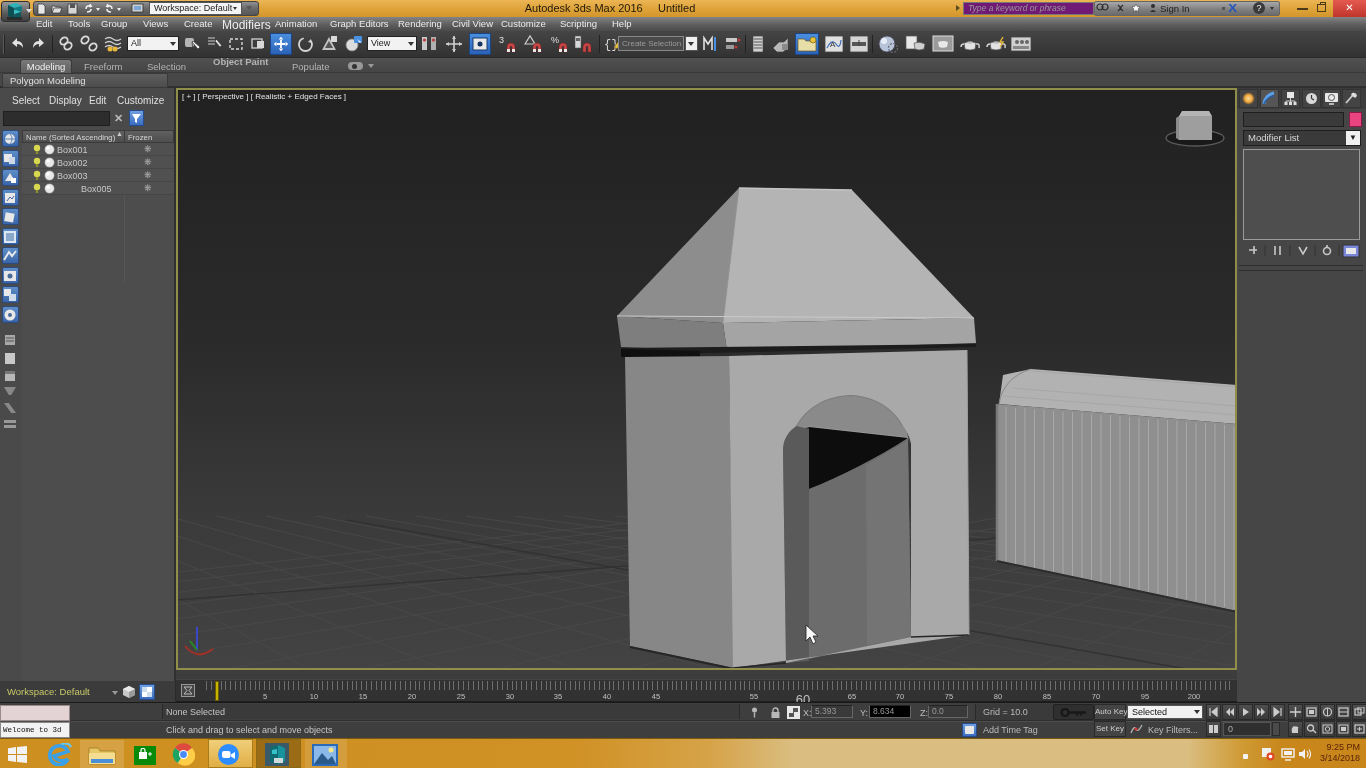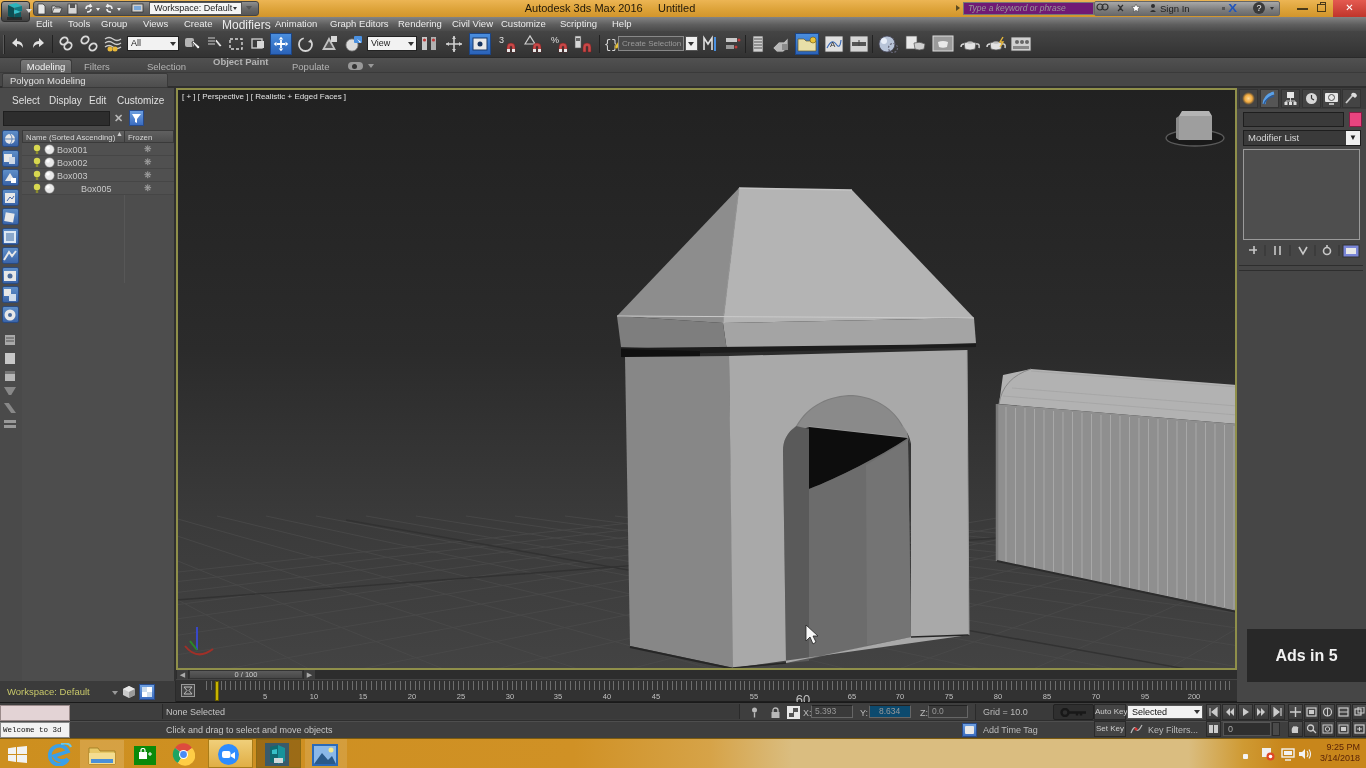--- a/index.html
+++ b/index.html
@@ -312,21 +312,21 @@
       <svg width="24" height="20" viewBox="0 0 24 20">
         <rect x="2" y="3" width="20" height="14" fill="#d0d0d0" stroke="#444" stroke-width="0.8"></rect>
         <circle cx="8" cy="8" r="2" fill="#666"></circle>
         <circle cx="13" cy="8" r="2" fill="#666"></circle>
         <circle cx="18" cy="8" r="2" fill="#666"></circle>
         <rect x="4" y="12" width="16" height="3" fill="#888"></rect>
       </svg>
     </div>
     <div class="abs" style="left:0;top:58px;width:1366px;height:15px;background:linear-gradient(180deg,#515151,#454545);border-bottom:1px solid #3a3a3a;"></div>
     <div class="abs" style="left:20px;top:59px;width:52px;height:14px;background:linear-gradient(180deg,#7a7a7a,#5f5f5f);border-radius:3px 3px 0 0;border:1px solid #3a3a3a;border-bottom:none;font-size:9.5px;color:#f2f2f2;text-align:center;line-height:13px;">Modeling</div>
-    <span class="abs" style="left:84px;top:61px;font-size:9.5px;color:#b4b4b4;">Filters</span>
+    <span class="abs" style="left:84px;top:61px;font-size:9.5px;color:#b4b4b4;">Freeform</span>
     <span class="abs" style="left:147px;top:61px;font-size:9.5px;color:#b4b4b4;">Selection</span>
     <span class="abs" style="left:213px;top:56px;font-size:9.5px;color:#b4b4b4;font-weight:bold;">Object Paint</span>
     <span class="abs" style="left:292px;top:61px;font-size:9.5px;color:#b4b4b4;">Populate</span>
     <div class="abs" style="left:348px;top:62px;width:15px;height:8px;background:#999;border-radius:4px;"></div>
     <div class="abs" style="left:352px;top:63.5px;width:5px;height:5px;background:#333;border-radius:3px;"></div>
     <div class="abs" style="left:368px;top:64px;width:0;height:0;border-left:3px solid transparent;border-right:3px solid transparent;border-top:4px solid #999;"></div>
     <div class="abs" style="left:0;top:73px;width:1366px;height:15px;background:#474747;border-bottom:2px solid #2f2f2f;"></div>
     <div class="abs" style="left:2px;top:73px;width:166px;height:15px;background:linear-gradient(180deg,#5e5e5e,#4d4d4d);border:1px solid #393939;border-radius:2px 2px 0 0;font-size:9.5px;color:#e0e0e0;padding-left:7px;line-height:14px;">Polygon Modeling</div>
     <div class="abs" style="left:0;top:88px;width:176px;height:593px;background:#4a4a4a;border-right:2px solid #303030;">
       <span class="abs" style="left:12px;top:7px;font-size:10px;color:#e0e0e0;">Select</span>
@@ -627,25 +627,20 @@
         <line x1="20" y1="2" x2="20" y2="13" stroke="#333"></line>
         <line x1="45" y1="2" x2="45" y2="13" stroke="#333"></line>
         <line x1="70" y1="2" x2="70" y2="13" stroke="#333"></line>
         <line x1="94" y1="2" x2="94" y2="13" stroke="#333"></line>
         <rect x="98" y="2" width="16" height="12" fill="#7a86d8" stroke="#333"></rect>
         <rect x="101" y="5" width="10" height="6" fill="#e8e8e8"></rect>
       </svg>
       <div class="abs" style="left:2px;top:177px;width:124px;height:1px;background:#2e2e2e;"></div>
       <div class="abs" style="left:2px;top:182px;width:124px;height:1px;background:#2e2e2e;"></div>
     </div>
-    <div class="abs" style="left:176px;top:670px;width:1061px;height:9px;background:#2d2d2d;">
-      <div class="abs" style="left:1px;top:0px;width:11px;height:9px;background:#3e3e3e;color:#aaa;font-size:7px;text-align:center;line-height:9px;">◀</div>
-      <div class="abs" style="left:13px;top:0px;width:114px;height:9px;background:linear-gradient(180deg,#5b5b5b,#474747);border:1px solid #333;color:#ccc;font-size:7.5px;text-align:center;line-height:8px;">0 / 100</div>
-      <div class="abs" style="left:128px;top:0px;width:11px;height:9px;background:#3e3e3e;color:#aaa;font-size:7px;text-align:center;line-height:9px;">▶</div>
-    </div>
     <div class="abs" style="left:176px;top:679px;width:1061px;height:23px;background:#323232;border-top:1px solid #444;border-bottom:1px solid #1e1e1e;">
       <div class="abs" style="left:30px;top:1px;width:1025px;height:9px;background:repeating-linear-gradient(90deg,#6e6e6e 0px,#6e6e6e 1px,transparent 1px,transparent 4.85px);"></div>
       <span class="abs" style="left:81px;top:12px;width:16px;text-align:center;font-size:7.5px;color:#c0c0c0;">5</span>
       <span class="abs" style="left:130px;top:12px;width:16px;text-align:center;font-size:7.5px;color:#c0c0c0;">10</span>
       <span class="abs" style="left:179px;top:12px;width:16px;text-align:center;font-size:7.5px;color:#c0c0c0;">15</span>
       <span class="abs" style="left:228px;top:12px;width:16px;text-align:center;font-size:7.5px;color:#c0c0c0;">20</span>
       <span class="abs" style="left:277px;top:12px;width:16px;text-align:center;font-size:7.5px;color:#c0c0c0;">25</span>
       <span class="abs" style="left:326px;top:12px;width:16px;text-align:center;font-size:7.5px;color:#c0c0c0;">30</span>
       <span class="abs" style="left:374px;top:12px;width:16px;text-align:center;font-size:7.5px;color:#c0c0c0;">35</span>
       <span class="abs" style="left:423px;top:12px;width:16px;text-align:center;font-size:7.5px;color:#c0c0c0;">40</span>
@@ -692,21 +687,21 @@
       </svg>
       <svg class="abs" style="left:770px;top:4px;" width="11" height="12" viewBox="0 0 11 12">
         <rect x="1.5" y="5" width="8" height="6" fill="#b8b8b8"></rect>
         <path d="M3,5 v-1.5 q0,-2.5 2.5,-2.5 t2.5,2.5 V5" fill="none" stroke="#b8b8b8" stroke-width="1.4"></path>
       </svg>
       <div class="abs" style="left:787px;top:3px;width:13px;height:13px;background:#e8e8e8;"></div>
       <div class="abs" style="left:789px;top:5px;width:9px;height:9px;background:conic-gradient(#555 0 25%,#e8e8e8 0 50%,#555 0 75%,#e8e8e8 0);"></div>
       <span class="abs" style="left:803px;top:5px;font-size:9px;color:#bbb;">X:</span>
       <div class="abs" style="left:811px;top:2px;width:42px;height:13px;background:#3a3a3a;border:1px solid #666;border-top-color:#222;font-size:8.5px;color:#999;line-height:11px;padding-left:3px;">5.393</div>
       <span class="abs" style="left:860px;top:5px;font-size:9px;color:#bbb;">Y:</span>
-      <div class="abs" style="left:869px;top:2px;width:42px;height:13px;background:#0c4a6e;border:1px solid #666;border-top-color:#222;font-size:8.5px;color:#999;line-height:11px;padding-left:9px;">8.634</div>
+      <div class="abs" style="left:869px;top:2px;width:42px;height:13px;background:#000000;border:1px solid #666;border-top-color:#222;font-size:8.5px;color:#999;line-height:11px;padding-left:3px;">8.634</div>
       <span class="abs" style="left:920px;top:5px;font-size:9px;color:#bbb;">Z:</span>
       <div class="abs" style="left:928px;top:2px;width:40px;height:13px;background:#3a3a3a;border:1px solid #666;border-top-color:#222;font-size:8.5px;color:#999;line-height:11px;padding-left:3px;">0.0</div>
       <div class="abs" style="left:975px;top:1px;width:84px;height:16px;background:#3a3a3a;border-left:1px solid #2a2a2a;"></div>
       <span class="abs" style="left:983px;top:4px;font-size:9px;color:#bbb;">Grid = 10.0</span>
       <div class="abs" style="left:962px;top:20px;width:15px;height:14px;background:linear-gradient(180deg,#6d9fe0,#3a6cc0);border:1px solid #274a8a;"></div>
       <div class="abs" style="left:965px;top:23px;width:9px;height:8px;background:#e8e8e8;border-radius:1px;"></div>
       <span class="abs" style="left:983px;top:22px;font-size:9px;color:#bbb;">Add Time Tag</span>
       <div class="abs" style="left:1053px;top:1px;width:41px;height:16px;background:#2f2f2f;border:1px solid #222;border-radius:2px;"></div>
       <svg class="abs" style="left:1060px;top:5px;" width="28" height="9" viewBox="0 0 28 9">
         <circle cx="5" cy="4.5" r="3.5" fill="none" stroke="#181818" stroke-width="2.4"></circle>
@@ -859,13 +854,12 @@
         <rect x="1" y="1" width="12" height="8" fill="none" stroke="#f2f2f2" stroke-width="1.4"></rect>
         <rect x="3" y="3" width="8" height="4" fill="#f2f2f2"></rect>
         <path d="M4,12 h6" stroke="#f2f2f2" stroke-width="1.4"></path>
       </svg>
       <svg class="abs" style="left:1298px;top:9px;" width="13" height="12" viewBox="0 0 13 12">
         <polygon points="1,4 4,4 7,1 7,11 4,8 1,8" fill="#f2f2f2"></polygon>
         <path d="M9,3 q2,3 0,6 M11,1.5 q3,4.5 0,9" fill="none" stroke="#f2f2f2" stroke-width="1.1"></path>
       </svg>
       <div class="abs" style="left:1310px;top:3px;width:50px;text-align:right;font-size:9px;color:#5a2408;line-height:11px;">9:25 PM<br>3/14/2018</div>
     </div>
-    <div class="abs" style="left:1247px;top:629px;width:119px;height:53px;background:#282828;color:#f2f2f2;font-size:16px;font-weight:600;display:flex;align-items:center;justify-content:center;z-index:20;">Ads in 5</div>
   </div>
 </body></html>

